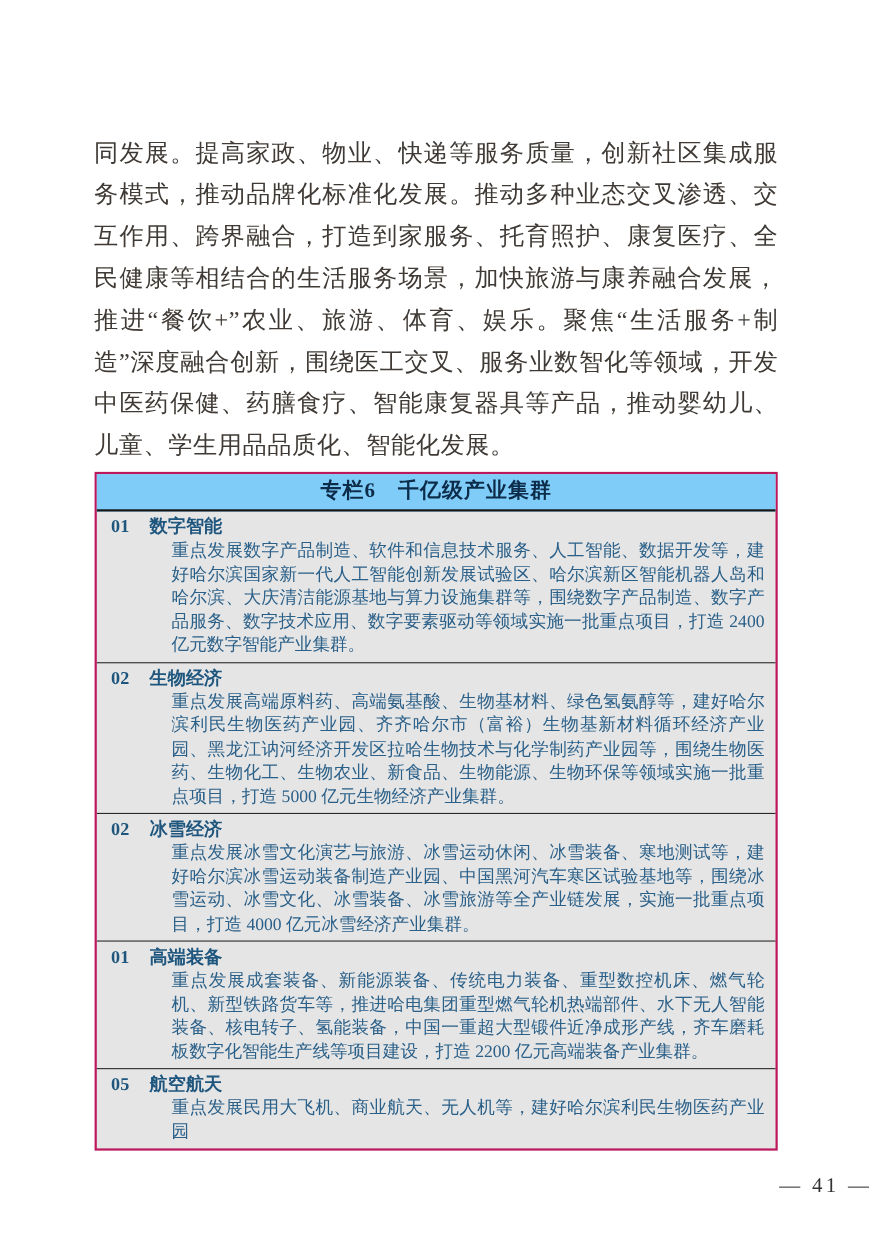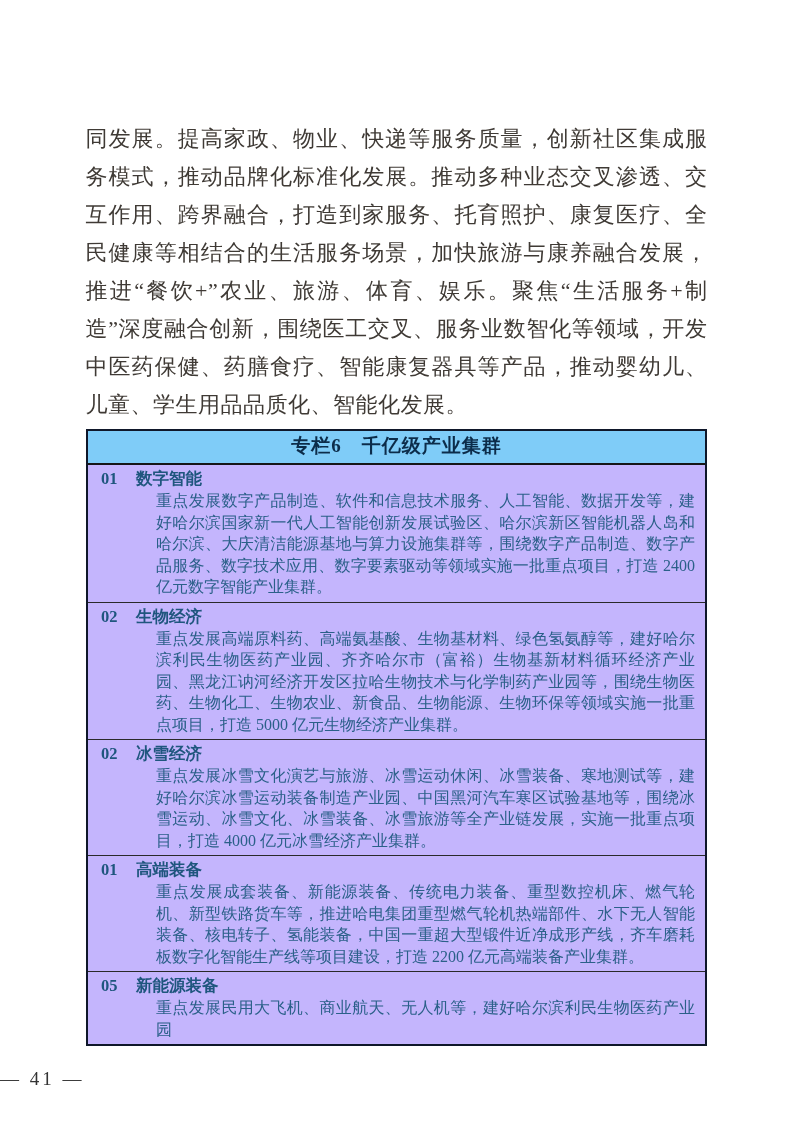--- a/index.html
+++ b/index.html
@@ -18,22 +18,22 @@
     font-size:22px;
     line-height:38px;
     text-align:justify;
     color:#3f3a35;
     letter-spacing:0.5px;
   }
 
   .panel {
     width:621px;
     margin:5px auto 0;
-    border:2px solid #0f172a;
-    background:#c4b5fd;
+    border:2px solid #be185d;
+    background:#e5e5e5;
     box-sizing:border-box;
   }
   .panel-header {
     background:#7fccf8;
     color:#0c2c4a;
     font-weight:bold;
     font-size:19px;
     text-align:center;
     padding:2px 0 4px;
     border-bottom:2px solid #161616;
@@ -54,21 +54,21 @@
   .item-body {
     margin-left:55px;
     font-size:16px;
     line-height:21.5px;
     text-align:justify;
     color:#2b6089;
   }
   .item.cut { border-bottom:none; }
 
   .pageno {
-    text-align:left;
+    text-align:right;
     margin-top:22px;
     font-size:19px;
     color:#333333;
     letter-spacing:3px;
   }
 </style>
 </head>
 <body>
 
 <div class="page">
@@ -103,21 +103,21 @@
 
       <div class="item">
         <div class="item-head">
           <span class="num">01</span><span class="ititle">高端装备</span>
         </div>
         <div class="item-body">重点发展成套装备、新能源装备、传统电力装备、重型数控机床、燃气轮机、新型铁路货车等，推进哈电集团重型燃气轮机热端部件、水下无人智能装备、核电转子、氢能装备，中国一重超大型锻件近净成形产线，齐车磨耗板数字化智能生产线等项目建设，打造 2200 亿元高端装备产业集群。</div>
       </div>
 
       <div class="item cut">
         <div class="item-head">
-          <span class="num">05</span><span class="ititle">新能源装备</span>
+          <span class="num">05</span><span class="ititle">航空航天</span>
         </div>
         <div class="item-body">重点发展民用大飞机、商业航天、无人机等，建好哈尔滨利民生物医药产业园</div>
       </div>
 
     </div>
   </div>
 
   <div class="pageno">— 41 —</div>
 
 </div>

